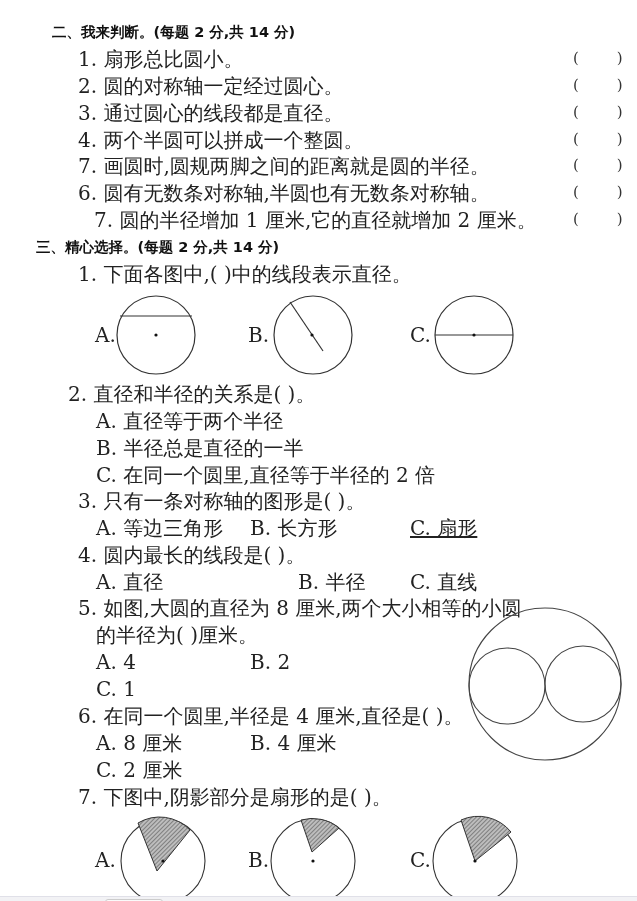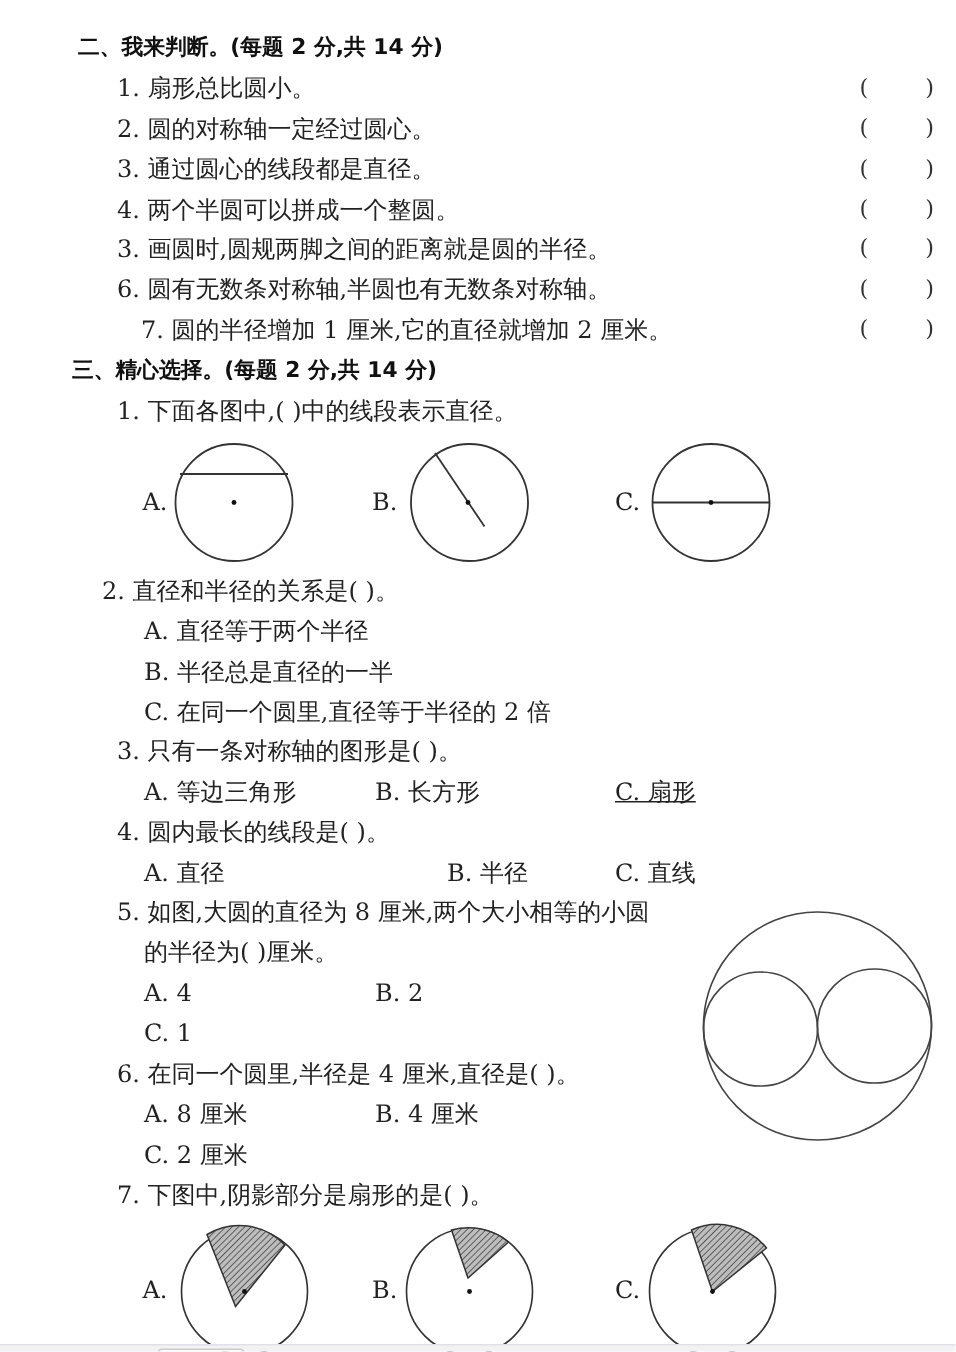--- a/index.html
+++ b/index.html
@@ -1,45 +1,45 @@
 <!DOCTYPE html>
 <html><head>
 <meta charset="utf-8">
 <style>
   html, body { margin:0; padding:0; background:#ffffff; }
   body { width:637px; height:901px; position:relative; overflow:hidden;
          font-family:"DejaVu Serif", serif; color:#222; }
-  .t { position:absolute; white-space:nowrap; font-size:16px; line-height:20px; }
+  .t { position:absolute; white-space:nowrap; font-size:20px; line-height:20px; }
   .h { font-family:"DejaVu Sans", sans-serif; font-weight:bold; font-size:14.5px; color:#111; }
   .paren { position:absolute; font-size:15px; color:#333; }
   svg { position:absolute; overflow:visible; }
   .bottom-bar { position:absolute; left:0; top:896px; width:637px; height:5px; background:#f2f2f5; border-top:1px solid #e0e0e8; }
   .bottom-tab { position:absolute; left:105px; top:899px; width:56px; height:4px; border:1px solid #ccc; border-radius:3px 3px 0 0; background:#fafafa; }
 </style>
 </head>
 <body>
 
 <div class="t h" style="left:52px;top:22px;">二、我来判断。(每题 2 分,共 14 分)</div>
 <div class="t" style="left:78px;top:49px;">1. 扇形总比圆小。</div>
 <div class="t" style="left:78px;top:76px;">2. 圆的对称轴一定经过圆心。</div>
 <div class="t" style="left:78px;top:103px;">3. 通过圆心的线段都是直径。</div>
 <div class="t" style="left:78px;top:130px;">4. 两个半圆可以拼成一个整圆。</div>
-<div class="t" style="left:78px;top:156px;">3. 画圆时,圆规两脚之间的距离就是圆的半径。</div>
+<div class="t" style="left:78px;top:156px;">7. 画圆时,圆规两脚之间的距离就是圆的半径。</div>
 <div class="t" style="left:78px;top:183px;">6. 圆有无数条对称轴,半圆也有无数条对称轴。</div>
 <div class="t" style="left:78px;top:210px;margin-left:16px;">7. 圆的半径增加 1 厘米,它的直径就增加 2 厘米。</div>
 
 <div class="paren" style="left:573px;top:49px;"><span>(</span><span style="margin-left:38px">)</span></div>
 <div class="paren" style="left:573px;top:76px;"><span>(</span><span style="margin-left:38px">)</span></div>
 <div class="paren" style="left:573px;top:103px;"><span>(</span><span style="margin-left:38px">)</span></div>
 <div class="paren" style="left:573px;top:130px;"><span>(</span><span style="margin-left:38px">)</span></div>
 <div class="paren" style="left:573px;top:156px;"><span>(</span><span style="margin-left:38px">)</span></div>
 <div class="paren" style="left:573px;top:183px;"><span>(</span><span style="margin-left:38px">)</span></div>
 <div class="paren" style="left:573px;top:210px;"><span>(</span><span style="margin-left:38px">)</span></div>
 
-<div class="t h" style="left:48px;top:237px;text-align:right;">三、精心选择。(每题 2 分,共 14 分)</div>
+<div class="t h" style="left:36px;top:237px;text-align:right;">三、精心选择。(每题 2 分,共 14 分)</div>
 <div class="t" style="left:78px;top:264px;">1. 下面各图中,(        )中的线段表示直径。</div>
 
 <div class="t" style="left:95px;top:325px;">A.</div>
 <svg style="left:116px;top:295px;" width="80" height="80">
   <circle cx="40" cy="40" r="39" fill="none" stroke="#333" stroke-width="1.2"></circle>
   <line x1="4" y1="21" x2="76" y2="21" stroke="#333" stroke-width="1.2"></line>
   <circle cx="40" cy="40" r="1.6" fill="#111"></circle>
 </svg>
 <div class="t" style="left:248px;top:325px;">B.</div>
 <svg style="left:273px;top:295px;" width="80" height="80">

